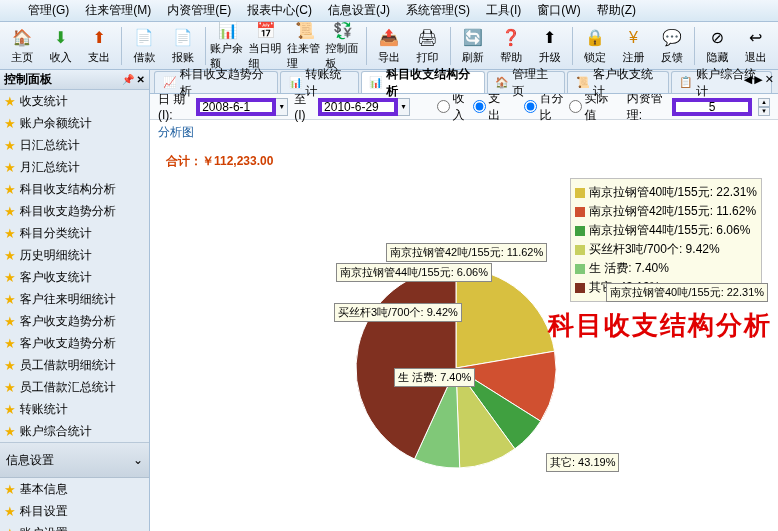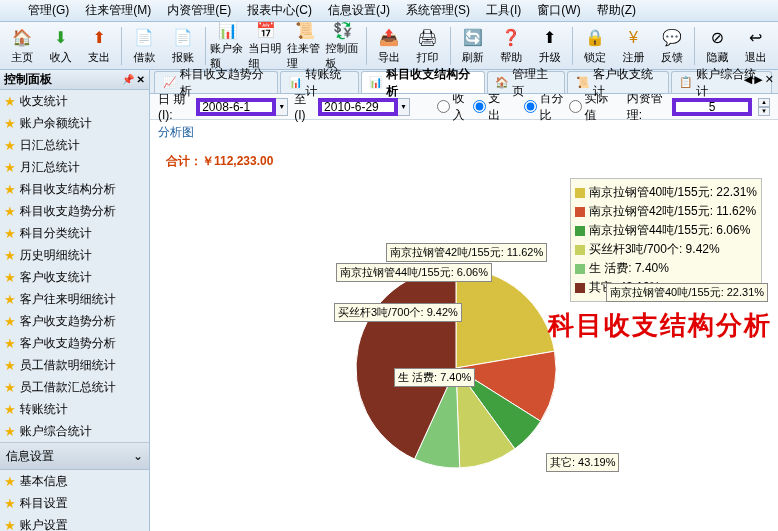--- a/index.html
+++ b/index.html
@@ -9,21 +9,21 @@
 .toolbar{height:48px;background:linear-gradient(#f4f8fc,#dce8f4);border-bottom:1px solid #a8c0d8;display:flex;align-items:center;padding:0 4px;gap:2px}
 .tbtn{display:flex;flex-direction:column;align-items:center;justify-content:center;width:38px;height:44px;cursor:pointer;border-radius:2px}
 .tico{width:22px;height:22px;display:flex;align-items:center;justify-content:center;font-size:16px}
 .tlbl{font-size:11px;margin-top:1px}
 .tsep{width:1px;height:38px;background:#b0c4d8;margin:0 2px}
 .main{display:flex;height:461px}
 .sidebar{width:150px;background:#e4ecf4;border-right:1px solid #a8c0d8;overflow-y:auto}
 .panel-hdr{height:20px;background:linear-gradient(#e8f0f8,#d0dce8);border-bottom:1px solid #b0c4d8;display:flex;align-items:center;padding:0 4px;font-weight:bold;justify-content:space-between}
 .panel-hdr .tools{display:flex;gap:2px}
 .panel-hdr .tools span{font-size:10px;cursor:pointer}
-.cat-hdr{height:28px;background:linear-gradient(#e0e8f0,#c8d4e0);border-top:1px solid #b8c8d8;border-bottom:1px solid #b0c0d0;display:flex;align-items:center;justify-content:space-between;padding:0 6px;cursor:pointer}
+.cat-hdr{height:36px;background:linear-gradient(#e0e8f0,#c8d4e0);border-top:1px solid #b8c8d8;border-bottom:1px solid #b0c0d0;display:flex;align-items:center;justify-content:space-between;padding:0 6px;cursor:pointer}
 .sitem{height:22px;display:flex;align-items:center;padding:0 4px;cursor:pointer}
 .star{color:#f0b000;margin-right:4px;font-size:13px}
 .content{flex:1;display:flex;flex-direction:column;background:#fff}
 .tabs{height:24px;background:#e4ecf4;display:flex;align-items:end;padding:0 4px;border-bottom:1px solid #a8c0d8;position:relative}
 .tab{height:22px;padding:0 8px;display:flex;align-items:center;background:#e8f0f8;border:1px solid #b0c4d8;border-bottom:none;margin-right:2px;cursor:pointer;border-radius:3px 3px 0 0}
 .tab.active{background:#fff;font-weight:bold}
 .tab .ticon{margin-right:3px;font-size:11px}
 .tabtools{position:absolute;right:4px;top:3px;display:flex;gap:2px}
 .tabtools span{cursor:pointer;font-size:11px}
 .filterbar{height:26px;background:#f8fafc;border-bottom:1px solid #d0d8e0;display:flex;align-items:center;padding:0 8px;gap:6px}

